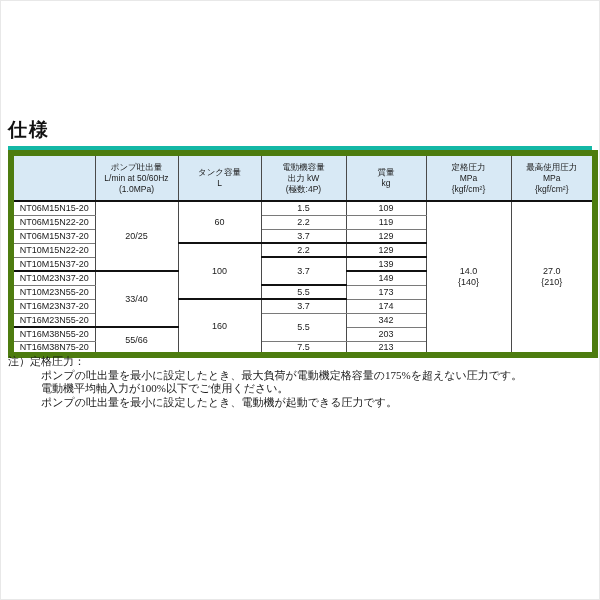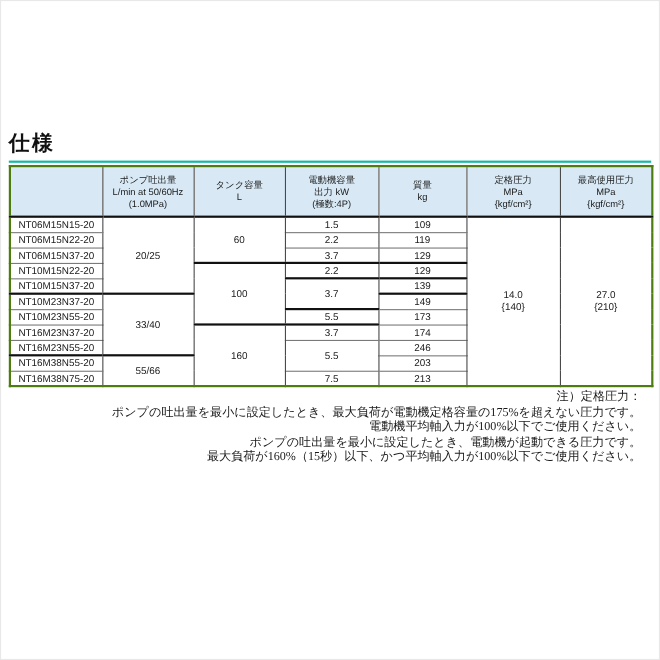--- a/index.html
+++ b/index.html
@@ -9,49 +9,49 @@
     overflow:hidden;
   }
   .page-frame{
     position:absolute;left:0;top:0;width:598px;height:598px;
     border:1px solid #e8e8e8;
   }
   
   .title-block{
     position:absolute;left:8px;top:117px;width:584px;
     font-size:19px;font-weight:bold;letter-spacing:2px;
-    padding-bottom:3px;border-bottom:2px solid #14b8a6;
+    padding-bottom:3px;border-bottom:5px solid #14b8a6;
     font-family:Liberation Sans, sans-serif;
   }
   
   table.spec{
     position:absolute;left:8px;top:150px;width:584px;
     border-collapse:collapse;table-layout:fixed;
-    border:2px solid #4d7c0f;
+    border:6px solid #4d7c0f;
   }
   table.spec th, table.spec td{
     border:1px solid #7a7a7a;
     border-left-color:#4a4a4a;border-right-color:#4a4a4a;
     font-size:9px;font-weight:normal;padding:0;margin:0;
     text-align:center;vertical-align:middle;color:#1a1a1a;
     overflow:hidden;white-space:nowrap;
   }
   table.spec thead th{
     background:#d8e9f5;height:44px;line-height:11px;
     border-bottom:2px solid #111;font-size:8.5px;
   }
   table.spec tbody tr{height:14px;}
   td.model{text-align:left;padding-left:3px;font-size:9px;}
   .thick-b{border-bottom:2px solid #111 !important;}
   td.press{font-size:9px;line-height:11px;}
   
   .notes{
     position:absolute;left:8px;top:355px;width:575px;
     font-family:"Liberation Serif",serif;
-    font-size:11px;line-height:13.5px;color:#1a1a1a;text-align:right;
+    font-size:11px;line-height:13.5px;color:#1a1a1a;
   }
   .notes .ind0{padding-left:0;}
   .notes .ind1{padding-left:33px;}
   .notes .ind2{padding-left:23px;}
   .notes .ind3{padding-left:19px;}
 </style>
 </head>
 <body>
 
 <div class="page-frame"></div>
@@ -150,34 +150,33 @@
     </tr>
     <tr>
       <td class="model">NT16M23N37-20</td>
       <td rowspan="4">160</td>
       <td>3.7</td>
       <td>174</td>
     </tr>
     <tr>
       <td class="model thick-b">NT16M23N55-20</td>
       <td rowspan="2">5.5</td>
-      <td>246</td>
+      <td>342</td>
     </tr>
     <tr>
       <td class="model">NT16M38N55-20</td>
       <td rowspan="2">55/66</td>
       <td>203</td>
     </tr>
     <tr>
       <td class="model">NT16M38N75-20</td>
       <td>7.5</td>
       <td>213</td>
     </tr>
   </tbody>
 </table>
 
 <div class="notes">
   <div class="ind0">注）定格圧力：</div>
   <div class="ind1">ポンプの吐出量を最小に設定したとき、最大負荷が電動機定格容量の175%を超えない圧力です。</div>
   <div class="ind1">電動機平均軸入力が100%以下でご使用ください。</div>
   <div class="ind1">ポンプの吐出量を最小に設定したとき、電動機が起動できる圧力です。</div>
-  <div class="ind1">最大負荷が160%（15秒）以下、かつ平均軸入力が100%以下でご使用ください。</div>
 </div>
 
 </body></html>

